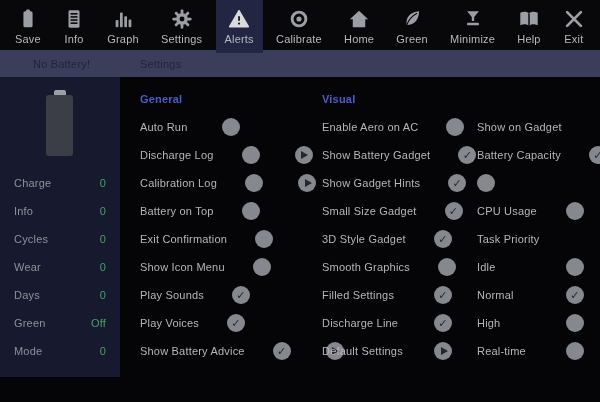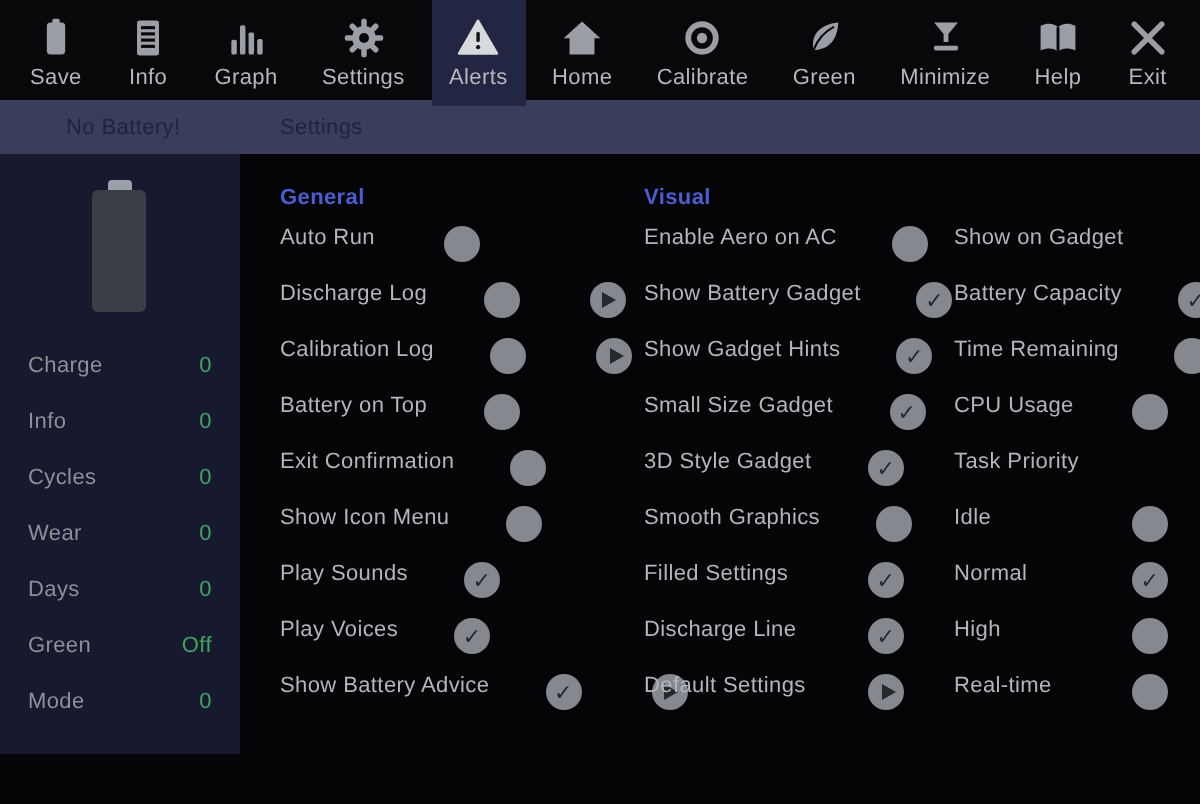--- a/index.html
+++ b/index.html
@@ -32,21 +32,21 @@
   .stat .lbl{color:#8d9097;}
   .stat .val{color:var(--green,#41a360);}
 
   
   .main{position:absolute;top:77px;left:120px;width:480px;height:300px;background:#050507;}
   .col{position:absolute;top:8px;}
   .col1{left:20px;width:153px;}
   .col2{left:202px;width:130px;}
   .col3{left:357px;width:107px;}
   .col-header{height:28px;line-height:28px;font-size:11px;font-weight:bold;color:var(--blue,#4a5ed2);}
-  .row{display:flex;height:28px;gap:28px;}
+  .row{display:flex;align-items:center;height:28px;gap:28px;}
   .row .lbl{flex:1;font-size:11px;color:#b4b6bb;white-space:nowrap;}
   .toggle{width:18px;height:18px;border-radius:50%;background:var(--toggle,#85888e);
           display:flex;align-items:center;justify-content:center;flex:none;box-sizing:border-box;}
   .toggle.hid{visibility:hidden;}
   .playslot{margin-left:7px;}
   .check{color:#26282c;font-size:11px;font-weight:bold;line-height:1;margin-top:1px;
          font-family:"DejaVu Sans",sans-serif;}
   .tri{width:0;height:0;border-left:7px solid #26282c;border-top:4.5px solid transparent;
        border-bottom:4.5px solid transparent;margin-left:2px;}
 
@@ -123,33 +123,33 @@
             <path d="M12 2.8 L22.2 20.4 H1.8 Z" fill="#d8dade" stroke="#d8dade" stroke-width="1.6" stroke-linejoin="round"></path>
             <rect x="11.1" y="8.6" width="1.9" height="5.6" rx="0.9" fill="#15151a"></rect>
             <circle cx="12.05" cy="17" r="1.15" fill="#15151a"></circle>
           </svg>
         </span>
         <span class="tb-label">Alerts</span>
       </div>
       <div class="tb-item">
         <span class="tb-icon">
           <svg viewBox="0 0 24 24">
-            <path d="M12 3 L22 12.2 H18.8 V21 H5.2 V12.2 H2 Z" fill="#9b9ea5"></path>
-          </svg>
-        </span>
-        <span class="tb-label">Home</span>
-      </div>
-      <div class="tb-item">
-        <span class="tb-icon">
-          <svg viewBox="0 0 24 24">
             <circle cx="12" cy="12" r="7.5" fill="none" stroke="#9b9ea5" stroke-width="3.2"></circle>
             <circle cx="12" cy="12" r="2.8" fill="#9b9ea5"></circle>
           </svg>
         </span>
         <span class="tb-label">Calibrate</span>
+      </div>
+      <div class="tb-item">
+        <span class="tb-icon">
+          <svg viewBox="0 0 24 24">
+            <path d="M12 3 L22 12.2 H18.8 V21 H5.2 V12.2 H2 Z" fill="#9b9ea5"></path>
+          </svg>
+        </span>
+        <span class="tb-label">Home</span>
       </div>
       <div class="tb-item">
         <span class="tb-icon">
           <svg viewBox="0 0 24 24">
             <path d="M19.8 3.5 C9.5 4.5 4.6 10.5 6.3 18.6 C15 18.3 19.3 12.6 19.8 3.5 Z" fill="#9b9ea5"></path>
             <path d="M6.3 18.6 C8.5 12.5 12.5 8.5 17.5 5.8" stroke="#08080b" stroke-width="1.2" fill="none"></path>
           </svg>
         </span>
         <span class="tb-label">Green</span>
       </div>
@@ -345,21 +345,20 @@
           <span class="lbl">Show on Gadget</span>
           <span class="toggle hid"></span>
         </div>
         <div class="row">
           <span class="lbl">Battery Capacity</span>
           <span class="toggle">
             <span class="check">✓</span>
           </span>
         </div>
         <div class="row">
-          <span class="lbl">Time Remaining</span>
           <span class="toggle"></span>
         </div>
         <div class="row">
           <span class="lbl">CPU Usage</span>
           <span class="toggle"></span>
         </div>
         <div class="row">
           <span class="lbl">Task Priority</span>
           <span class="toggle hid"></span>
         </div>

